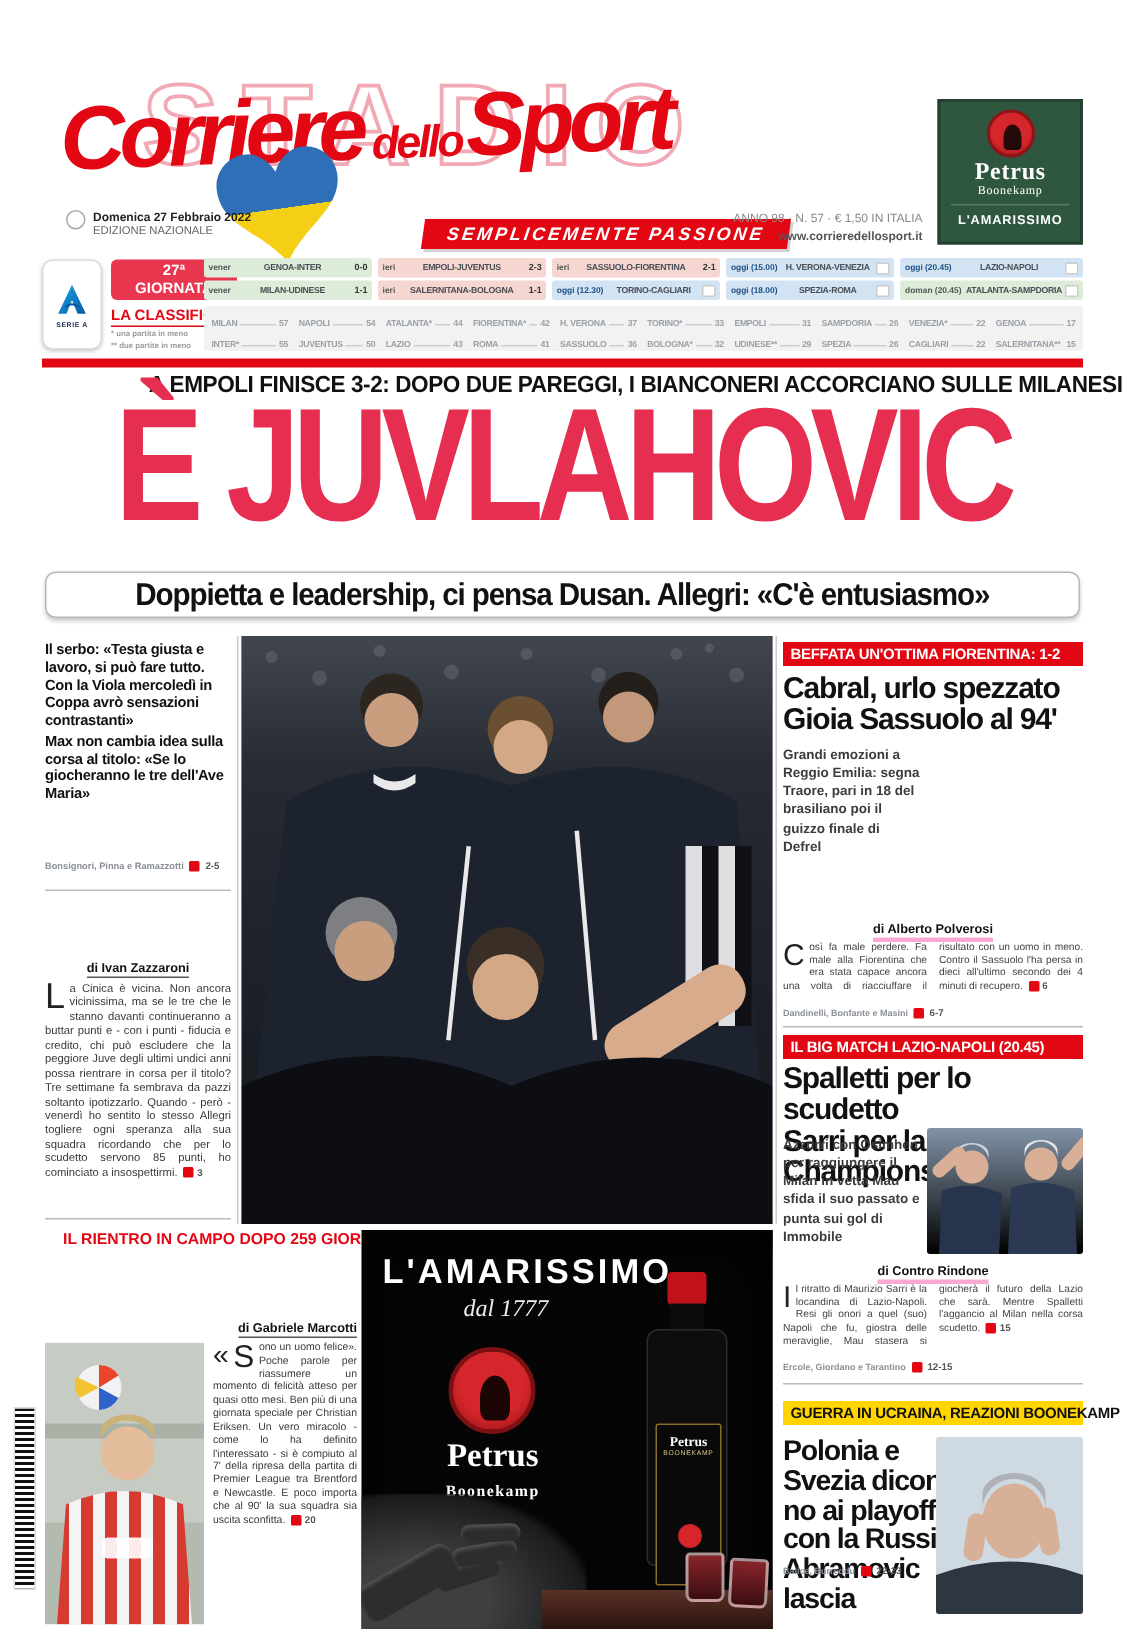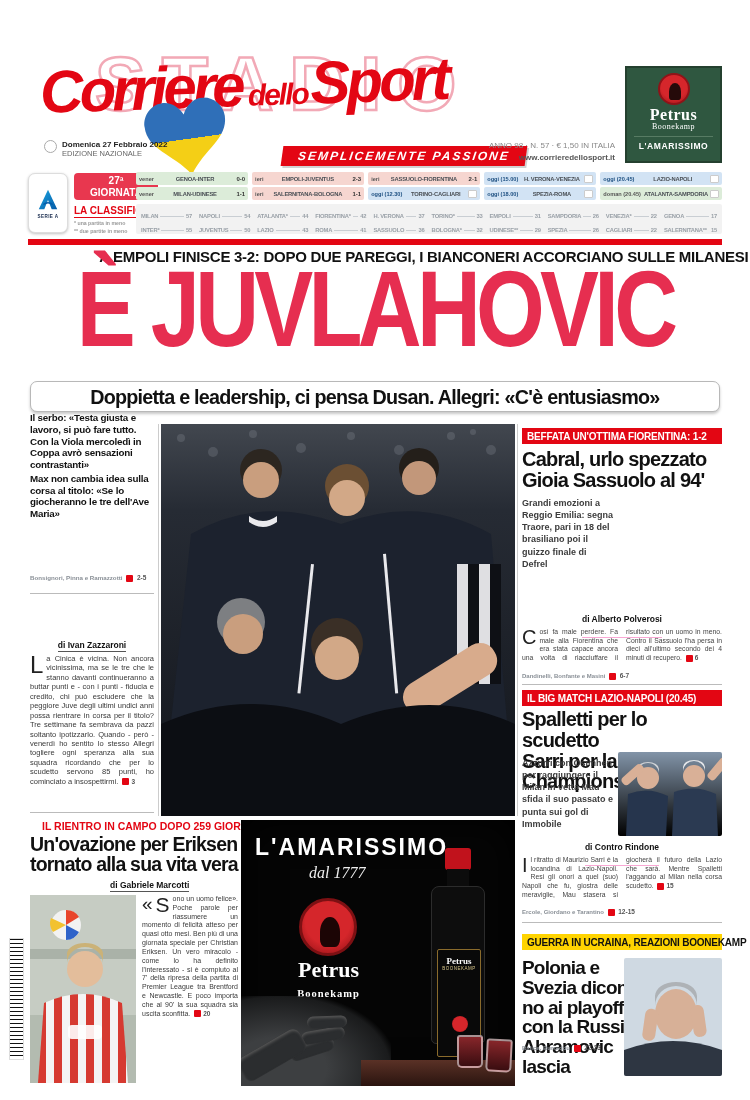--- a/index.html
+++ b/index.html
@@ -69,21 +69,21 @@
             font-weight:bold;font-size:94px;letter-spacing:-5px;line-height:1.05;white-space:nowrap;
             transform:scale(.94,1.14);transform-origin:center top}
   .subbar{position:absolute;left:30px;top:381px;width:690px;height:31px;background:#fff;border:1px solid #b8b8b8;
           border-radius:7px;box-shadow:0 2px 3px rgba(0,0,0,.22);display:flex;align-items:center;justify-content:center}
   .subbar span{font-size:21px;font-weight:bold;letter-spacing:-.8px;white-space:nowrap;transform:scaleX(.94)}
 
   .vline1{position:absolute;left:158px;top:424px;width:1px;height:392px;background:#ccc}
   .vline2{position:absolute;left:517px;top:424px;width:1px;height:392px;background:#ccc}
 
   
-  .quote{position:absolute;left:30px;top:412px;width:124px;font-size:9.8px;font-weight:bold;line-height:1.2;
+  .quote{position:absolute;left:30px;top:428px;width:124px;font-size:9.8px;font-weight:bold;line-height:1.2;
          letter-spacing:-.2px;color:#111}
   .lead-credits{position:absolute;left:30px;top:574px;width:124px;font-size:6.2px;font-weight:bold;color:#8a9097}
   .chip{display:inline-block;width:7px;height:7px;background:#e30613;border-radius:1px;vertical-align:middle;margin:0 2px}
   .hrl{position:absolute;left:30px;width:124px;height:1px;background:#bbb}
   .ed-title{position:absolute;left:30px;top:601px;width:124px;text-align:center;font-size:17px;font-weight:bold;
             letter-spacing:-.5px;line-height:1.05}
   .ed-byline{position:absolute;left:30px;top:640px;width:124px;text-align:center;font-size:8.5px;font-weight:bold}
   .ed-byline span{border-bottom:1px solid #555;padding-bottom:1px}
   .ed-body{position:absolute;left:30px;top:654px;width:124px;font-size:7.5px;line-height:1.26;text-align:justify;color:#383838}
   .dc{float:left;font-size:24px;line-height:.85;padding:1px 3px 0 0;color:#222}
@@ -92,32 +92,32 @@
   .main-photo{position:absolute;left:161px;top:424px;width:354px;height:392px;overflow:hidden;background:#1c2129}
 
   
   .rcol-tag{position:absolute;left:522px;width:200px;height:16px;background:#e30613;color:#fff;font-weight:bold;
             font-size:10px;display:flex;align-items:center;padding-left:5px;letter-spacing:-.2px;white-space:nowrap}
   .rcol-tag.yellow{background:#ffd400;color:#111}
   .rc-head{position:absolute;left:522px;width:200px;font-size:20px;font-weight:bold;letter-spacing:-.8px;line-height:1.04}
   .rc-deck{position:absolute;left:522px;width:92px;font-size:9px;font-weight:bold;color:#3c3c3c;line-height:1.35}
   .rc-photo{position:absolute;overflow:hidden;border-radius:2px}
   .rc-byline{position:absolute;left:522px;width:200px;text-align:center;font-size:8.5px;font-weight:bold}
-  .rc-byline span{border-bottom:1px solid #f9a8d4;padding-bottom:13px}
+  .rc-byline span{border-bottom:3px solid #f9a8d4;padding-bottom:1px}
   .rc-body{position:absolute;left:522px;width:200px;font-size:6.8px;line-height:1.27;text-align:justify;
            color:#444;column-count:2;column-gap:8px}
   .rc-body .dc{font-size:20px}
   .rc-credits{position:absolute;left:522px;width:200px;font-size:6px;font-weight:bold;color:#8a9097}
   .hrr{position:absolute;left:522px;width:200px;height:1px;background:#bbb}
   .pgref{color:#555;font-weight:bold;font-size:6.5px}
 
   
   .bl-tag{position:absolute;left:42px;top:820px;width:210px;font-size:10.5px;font-weight:bold;color:#e30613;white-space:nowrap}
   .bl-head{position:absolute;left:30px;top:835px;width:212px;font-size:19.5px;font-weight:bold;letter-spacing:-.8px;line-height:1}
-  .bl-byline{position:absolute;left:110px;top:880px;width:128px;font-size:8.5px;font-weight:bold}
+  .bl-byline{position:absolute;left:110px;top:880px;width:128px;text-align:right;font-size:8.5px;font-weight:bold}
   .bl-byline span{border-bottom:1px solid #555;padding-bottom:1px}
   .bl-photo{position:absolute;left:30px;top:895px;width:106px;height:188px;overflow:hidden}
   .bl-body{position:absolute;left:142px;top:895px;width:96px;font-size:7px;line-height:1.26;text-align:justify;color:#3a3a3a}
   .barcode{position:absolute;left:9px;top:938px;width:15px;height:122px;
            background:repeating-linear-gradient(180deg,#111 0 1.5px,#fff 1.5px 4px);border:1px solid #ddd}
 
   
   .ad{position:absolute;left:241px;top:820px;width:274px;height:266px;background:#050505;overflow:hidden;
       box-shadow:inset 0 0 40px #000}
   .ad-title{position:absolute;left:14px;top:14px;color:#fff;font-size:23px;font-weight:bold;letter-spacing:2px}
@@ -514,24 +514,20 @@
       <rect x="66" y="48" width="13" height="32" rx="6" fill="#d7b097" transform="rotate(-8 66 48)"></rect>
     </svg>
   </div>
   <div class="rc-credits" style="top:1044px">
     <span>Balice, Burreddu</span>
     <span class="chip"></span>
     <span class="pgref">22-23</span>
   </div>
 
   <div class="bl-tag">IL RIENTRO IN CAMPO DOPO 259 GIORNI</div>
-  <div class="bl-head">
-    <span>Un'ovazione per Eriksen</span><br>
-    <span>tornato alla sua vita vera</span>
-  </div>
   <div class="bl-byline"><span>di Gabriele Marcotti</span></div>
   <div class="bl-photo">
     <svg width="106" height="188" viewBox="0 0 106 188">
       <rect width="106" height="188" fill="#c6ccc3"></rect>
       <rect y="54" width="106" height="10" fill="#aab2a8"></rect>
       <rect y="120" width="106" height="68" fill="#b3bbb0"></rect>
       <defs>
           <pattern id="str" width="16" height="10" patternUnits="userSpaceOnUse">
         <rect width="16" height="10" fill="#f4f4f4"></rect>
             <rect x="8" width="8" height="10" fill="#d63a31"></rect>

